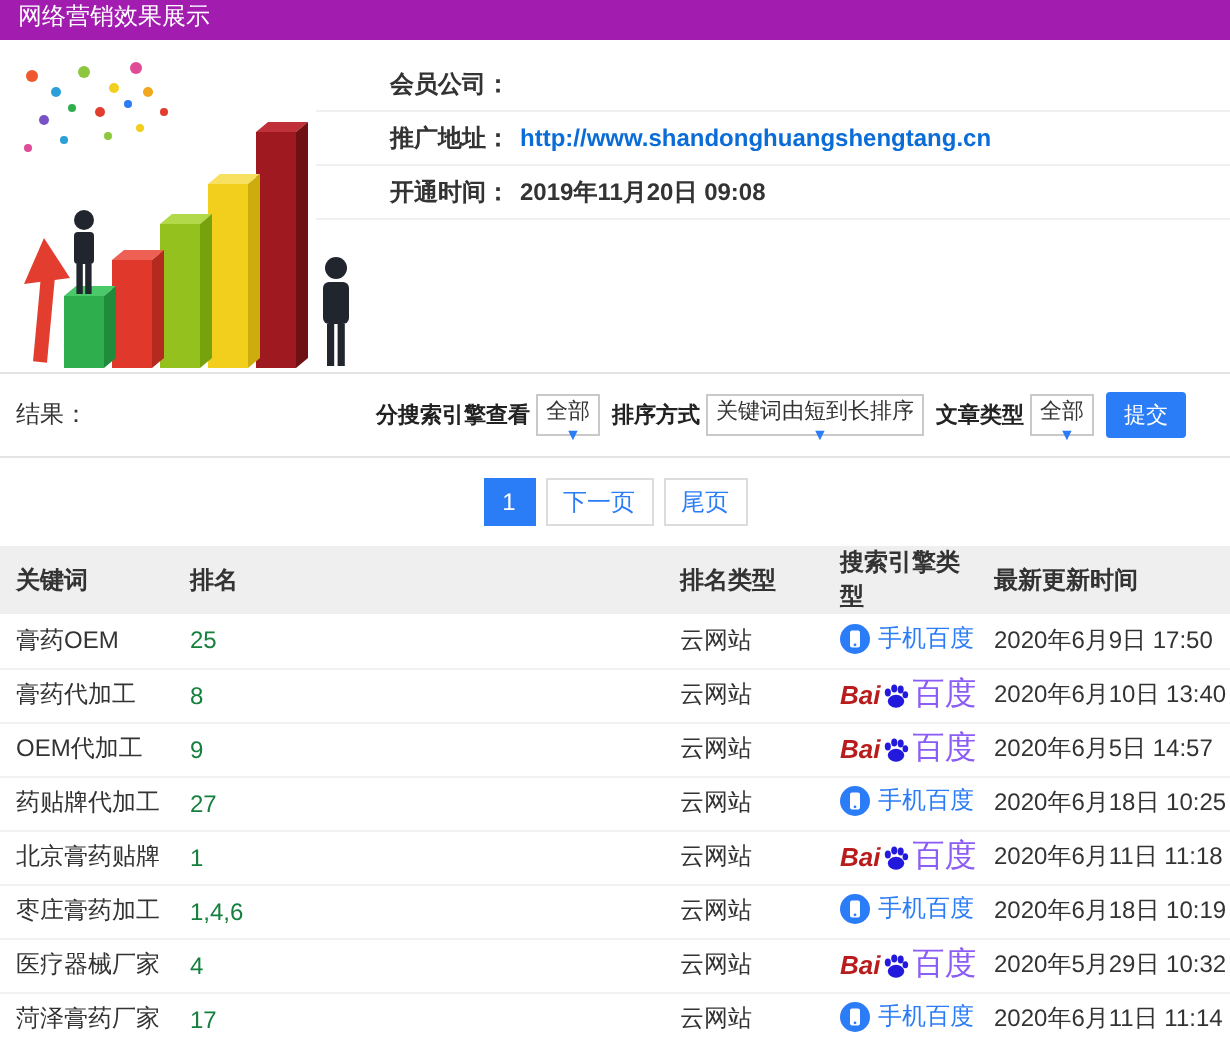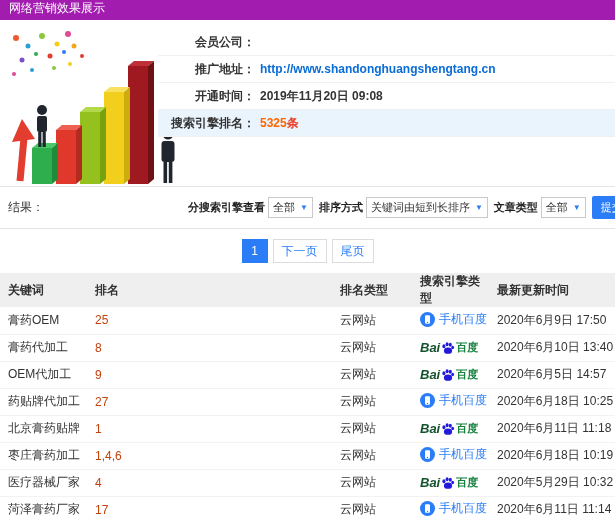--- a/index.html
+++ b/index.html
@@ -19,36 +19,36 @@
   .info-label { width:97px; text-align:right; color:#333; flex:none; }
   .info-value { margin-left:5px; }
   .link { color:#0a6cd6; text-decoration:none; cursor:pointer; }
   .num-orange { color:#ff6600; }
   .suffix-red { color:#e8432d; }
   
   .filter-bar { border-top:1px solid #e4e4e4; border-bottom:1px solid #e4e4e4; height:43px; position:relative; display:flex; align-items:center; overflow:hidden; }
   .result-label { position:absolute; left:8px; color:#333; }
   .filters { margin-left:188px; display:flex; align-items:center; white-space:nowrap; font-size:11px; }
   .flabel { font-weight:bold; margin-right:3px; color:#222; }
-  .select { display:inline-flex; align-items:center; border:1px solid #c9c9c9; background:#fff; height:21px; padding:0 4px; margin-right:6px; cursor:pointer; }
+  .select { display:inline-flex; align-items:center; border:1px solid #c9c9c9; background:#fff; height:21px; padding:0 4px; margin-right:6px; cursor:pointer;flex-direction:column; }
   .select .arrow { color:#2a7cf7; font-size:8px; margin-left:5px; }
   .btn-submit { background:#2a7cf7; color:#fff; border:none; height:23px; padding:0 9px; font-size:11px; border-radius:2px; cursor:pointer; flex:none; }
   
   .pagination { height:44px; display:flex; align-items:center; justify-content:center; gap:5px; }
   .page-box { min-width:26px; height:24px; display:inline-flex; align-items:center; justify-content:center; border:1px solid #dcdcdc; color:#2a7cf7; padding:0 8px; cursor:pointer; font-size:12px; }
   .page-box.active { background:#2a7cf7; border-color:#2a7cf7; color:#fff; }
   
   .rank-table { width:100%; border-collapse:collapse; table-layout:fixed; }
   .rank-table th { background:#efefef; text-align:left; font-weight:bold; height:21px; padding:0 8px; font-size:12px; color:#333; overflow:hidden; }
   .rank-table td { height:27px; padding:0 8px; border-bottom:1px solid #f2f2f2; font-size:12px; color:#333; overflow:hidden; white-space:nowrap; }
-  .rank-link { color:#c2410c; cursor:pointer;text-align:right; }
+  .rank-link { color:#15803d; cursor:pointer;text-align:right; }
   .mobile-logo { display:none; align-items:center; gap:4px; color:#2a7cf7; }
   .baidu-logo { display:none; align-items:center; gap:1px; }
-  .baidu-logo .bai { color:#14532d; font-weight:bold; font-size:13px; font-style:italic; }
-  .baidu-logo .du { color:#15803d; font-weight:bold; font-size:11px; }
+  .baidu-logo .bai { color:#b91c1c; font-weight:bold; font-size:13px; font-style:italic; }
+  .baidu-logo .du { color:#8b5cf6; font-weight:normal; font-size:16px; }
 </style>
 </head>
 <body>
 
 <div class="topbar">
   <span>网络营销效果展示</span>
 </div>
 
 <div class="info-section">
   <svg class="illustration" viewBox="0 0 188 158">
@@ -117,25 +117,20 @@
     <div class="info-row">
       <span class="info-label">会员公司：</span>
     </div>
     <div class="info-row">
       <span class="info-label">推广地址：</span>
       <span class="info-value link">http://www.shandonghuangshengtang.cn</span>
     </div>
     <div class="info-row">
       <span class="info-label">开通时间：</span>
       <span class="info-value">2019年11月20日 09:08</span>
-    </div>
-    <div class="info-row highlight">
-      <span class="info-label">搜索引擎排名：</span>
-      <span class="info-value num-orange">5325</span>
-      <span class="suffix-red">条</span>
     </div>
   </div>
 </div>
 
 <div class="filter-bar">
   <span class="result-label">结果：</span>
   <div class="filters">
     <span class="flabel">分搜索引擎查看</span>
     <span class="select">
       <span>全部</span>

